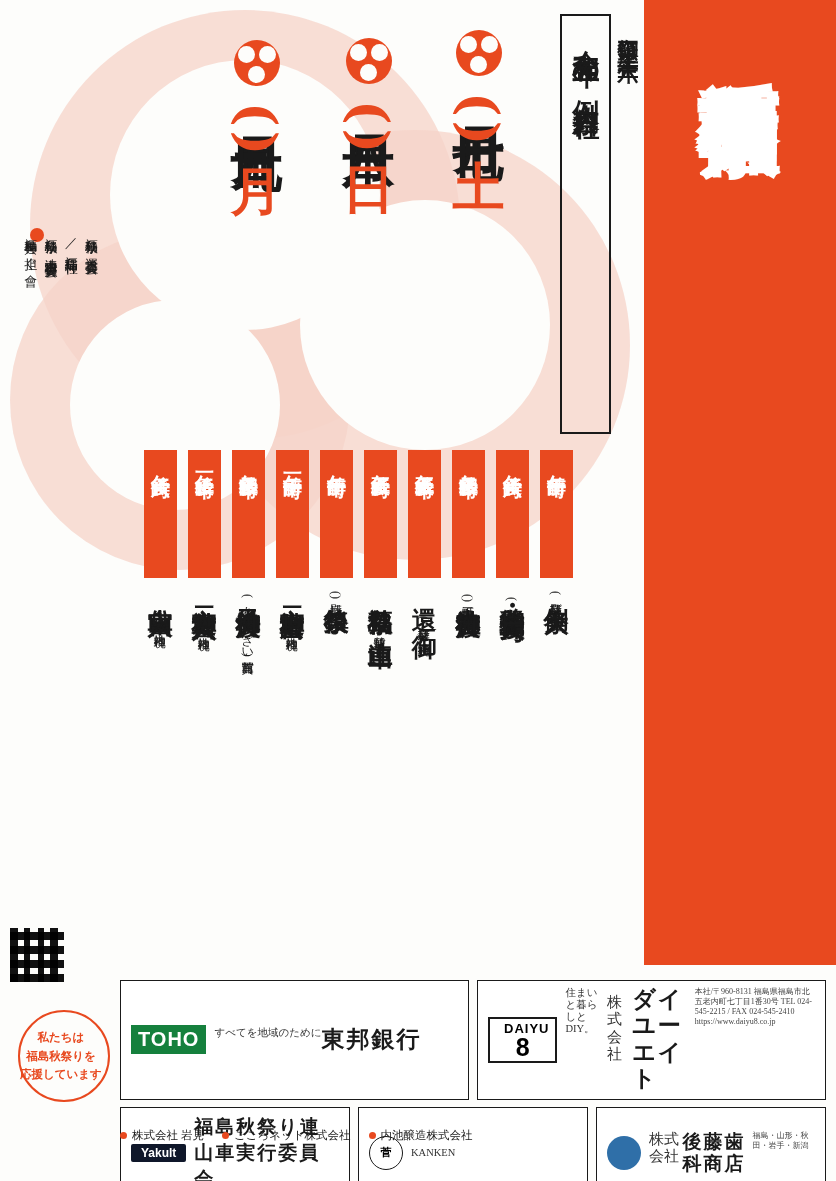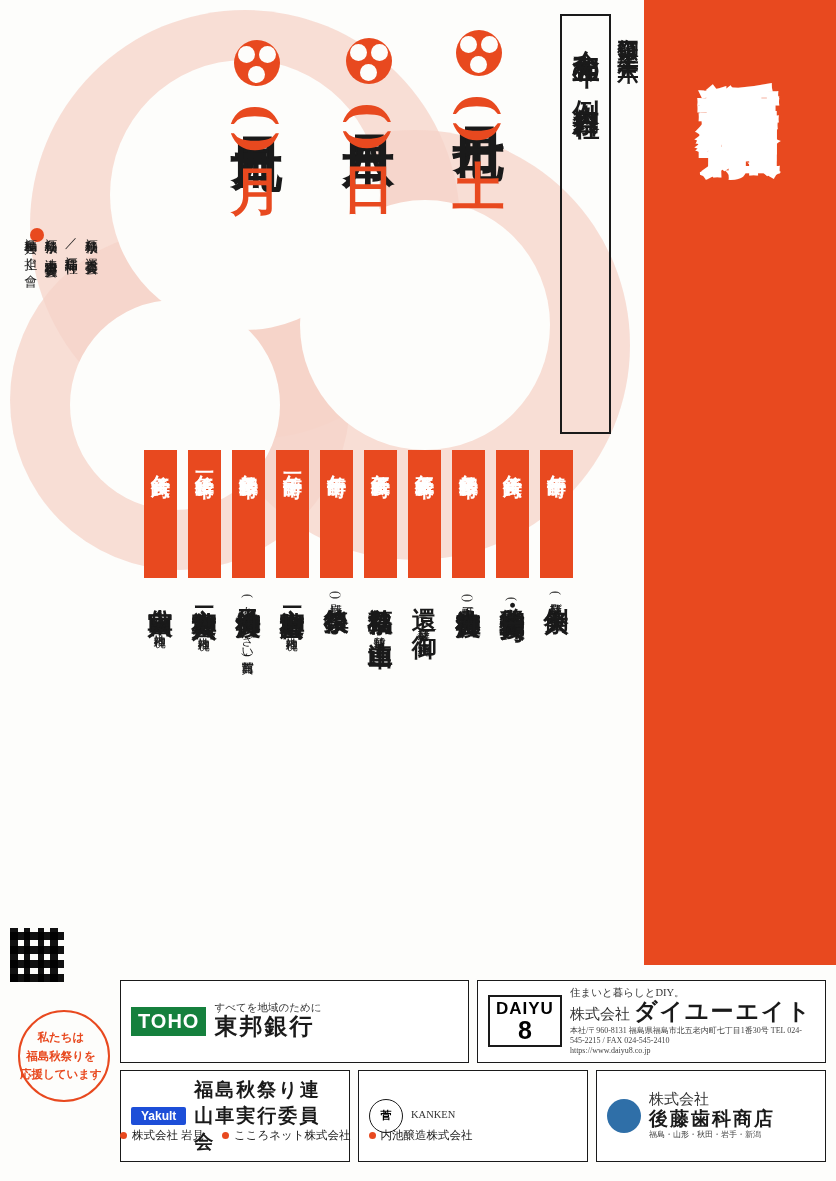--- a/index.html
+++ b/index.html
@@ -183,39 +183,39 @@
     font-size: 20px; padding: 3px 7px; letter-spacing: 1px;
     font-family: "Liberation Sans", sans-serif;
   }
   .sp-sub { font-size: 10.5px; color: #333; }
   .sp-main { font-size: 23px; font-weight: 700; color:#1a1a1a; letter-spacing: 2px; }
   .sp-main.sm { font-size: 19px; }
   .daiyu-mark {
     border: 2px solid #1a1a1a; text-align:center; padding: 2px 6px;
     font-family: "Liberation Sans", sans-serif;
   }
-  .daiyu-mark .dm-top { font-size: 17px; font-weight: 700; letter-spacing: 1px; }
+  .daiyu-mark .dm-top { font-size: 13px; font-weight: 700; letter-spacing: 1px; margin-left: 8px; }
   .daiyu-mark .dm-8 { font-size: 25px; font-weight: 700; line-height: .95; }
   .tiny { font-size: 8px; color:#444; line-height:1.25; }
   .yakult-badge {
-    background:#1d4ed8; color:#fff; font-size: 12px; font-weight:700;
+    background:#0f172a; color:#fff; font-size: 12px; font-weight:700;
     padding: 2px 10px; border-radius: 2px;
     font-family: "Liberation Sans", sans-serif;
   }
   .kanno-mark {
     border:1.5px solid #1a1a1a; border-radius:50%;
     width: 34px; height:34px; display:flex;align-items:center;justify-content:center;
     font-size: 11px; font-weight:700; flex:none;
   }
   .gotoh-mark {
     width: 34px; height: 34px; border-radius: 50%;
     background: #2f6fa8; flex:none;
     display:flex;align-items:center;justify-content:center;color:#fff;font-size:9px;
   }
-  .col-stack { display:flex; flex-direction:column; line-height:1.15; }
+  .col-stack { display:flex; flex-direction:row; line-height:1.15; }
   .kabu { font-size: 15px; color:#333; }
 
   .sponsor-list {
     position: absolute; left: 120px; top: 1128px; width: 706px;
     display: flex; flex-direction: column; gap: 4px;
   }
   .sl-row { display: flex; gap: 18px; font-size: 11.5px; color:#1a1a1a; }
   .sl-item { display: flex; align-items: center; gap: 5px; }
   .dot { width: 7px; height: 7px; border-radius: 50%; background:#e8491f; flex:none; }
 </style>

